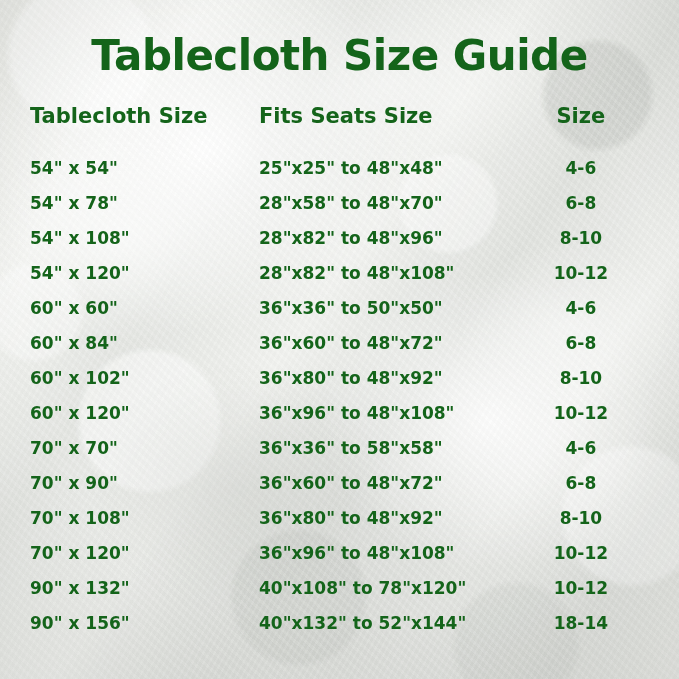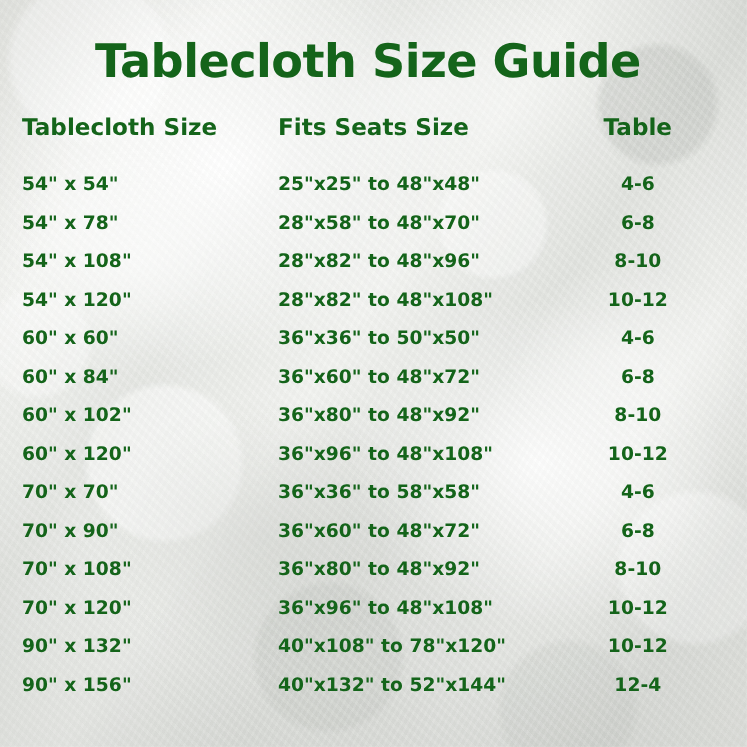--- a/index.html
+++ b/index.html
@@ -63,21 +63,21 @@
     pointer-events: none;
     background: radial-gradient(ellipse 85% 85% at 50% 45%, rgba(0,0,0,0) 55%, rgba(120,124,118,0.18) 100%);
   }
 
   .content {
     position: relative;
     z-index: 5;
     width: 100%;
     height: 100%;
     box-sizing: border-box;
-    padding: 26px 30px 18px 20px;
+    padding: 26px 30px 18px 30px;
   }
 
   .title {
     text-align: center;
     color: #14641a;
     font-family: "DejaVu Sans", sans-serif;
     font-weight: bold;
     font-size: 42px;
     letter-spacing: -0.5px;
     margin: 8px 0 26px 0;
@@ -129,21 +129,21 @@
     <table class="size-table">
       <colgroup>
         <col class="c1">
           <col class="c2">
           <col class="c3">
       </colgroup>
       <thead>
         <tr>
           <th class="h1">Tablecloth Size</th>
           <th class="h2">Fits Seats Size</th>
-          <th class="h3">Table</th>
+          <th class="h3">Size</th>
         </tr>
       </thead>
       <tbody>
         <tr>
           <td class="d1">54" x 54"</td>
           <td class="d2">25"x25" to 48"x48"</td>
           <td class="d3">4-6</td>
         </tr>
         <tr>
           <td class="d1">54" x 78"</td>
@@ -201,18 +201,18 @@
           <td class="d3">10-12</td>
         </tr>
         <tr>
           <td class="d1">90" x 132"</td>
           <td class="d2">40"x108" to 78"x120"</td>
           <td class="d3">10-12</td>
         </tr>
         <tr>
           <td class="d1">90" x 156"</td>
           <td class="d2">40"x132" to 52"x144"</td>
-          <td class="d3">12-4</td>
+          <td class="d3">18-14</td>
         </tr>
       </tbody>
     </table>
   </div>
 </div>
 
 </body></html>

